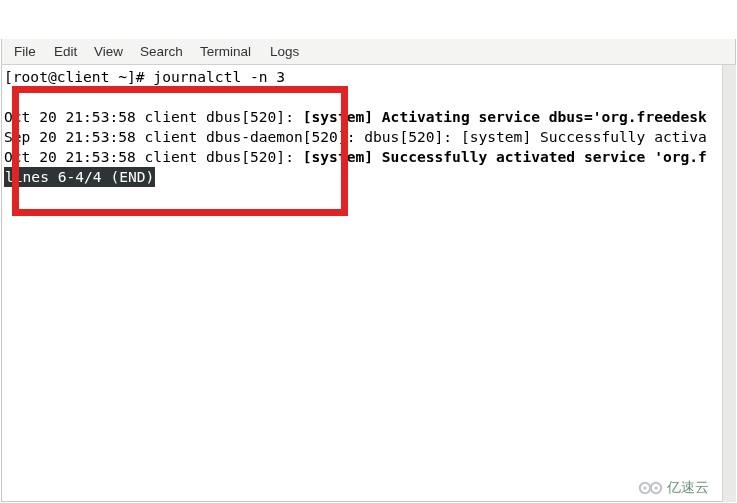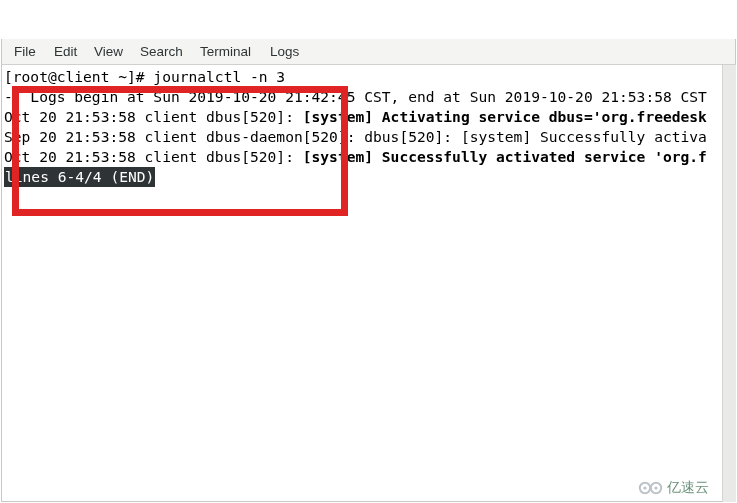--- a/index.html
+++ b/index.html
@@ -202,21 +202,20 @@
     <div class="menu-item" style="left:136px">Search</div>
     <div class="menu-item" style="left:196px">Terminal</div>
     <div class="menu-item" style="left:266px">Logs</div>
   </div>
 
   <div id="terminal">
     <div id="term-screen">
 
       <div class="term-line" style="top:2px">[root@client ~]# journalctl -n 3</div>
 
-      <div class="term-line" style="top:22px">-- Logs begin at Sun 2019-10-20 21:42:45 CST, end at Sun 2019-10-20 21:53:58 CST</div>
 
       <div class="term-line" style="top:42px"><span class="seg-norm">Oct 20 21:53:58 client dbus[520]: </span><span class="seg-bold">[system] Activating service dbus='org.freedesk</span></div>
 
       <div class="term-line" style="top:62px"><span class="seg-norm">Sep 20 21:53:58 client dbus-daemon[520]: dbus[520]: [system] Successfully activa</span></div>
 
       <div class="term-line" style="top:82px"><span class="seg-norm">Oct 20 21:53:58 client dbus[520]: </span><span class="seg-bold">[system] Successfully activated service 'org.f</span></div>
 
       <div id="status-line" style="top:102px">lines 6-4/4 (END)</div>
 
     </div>

